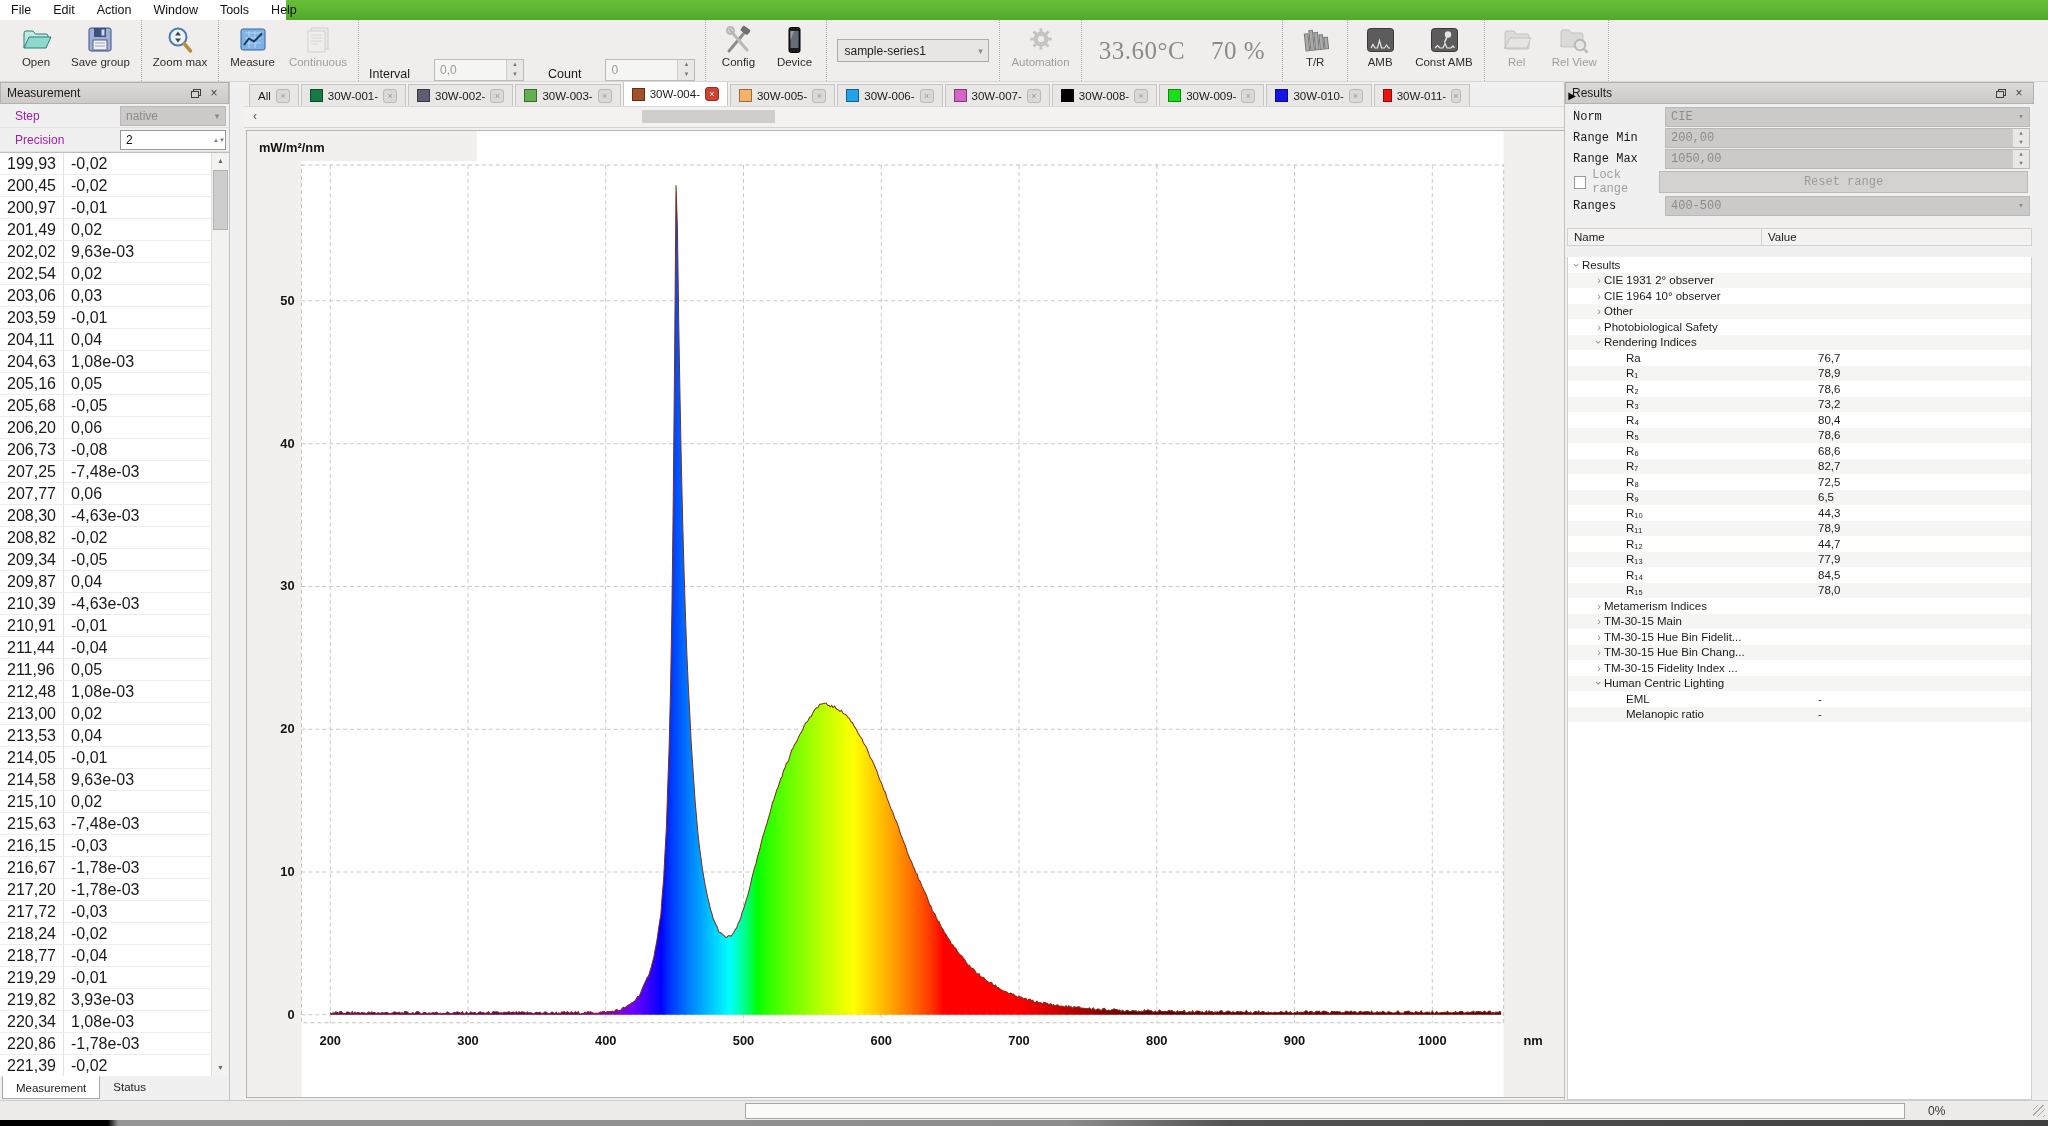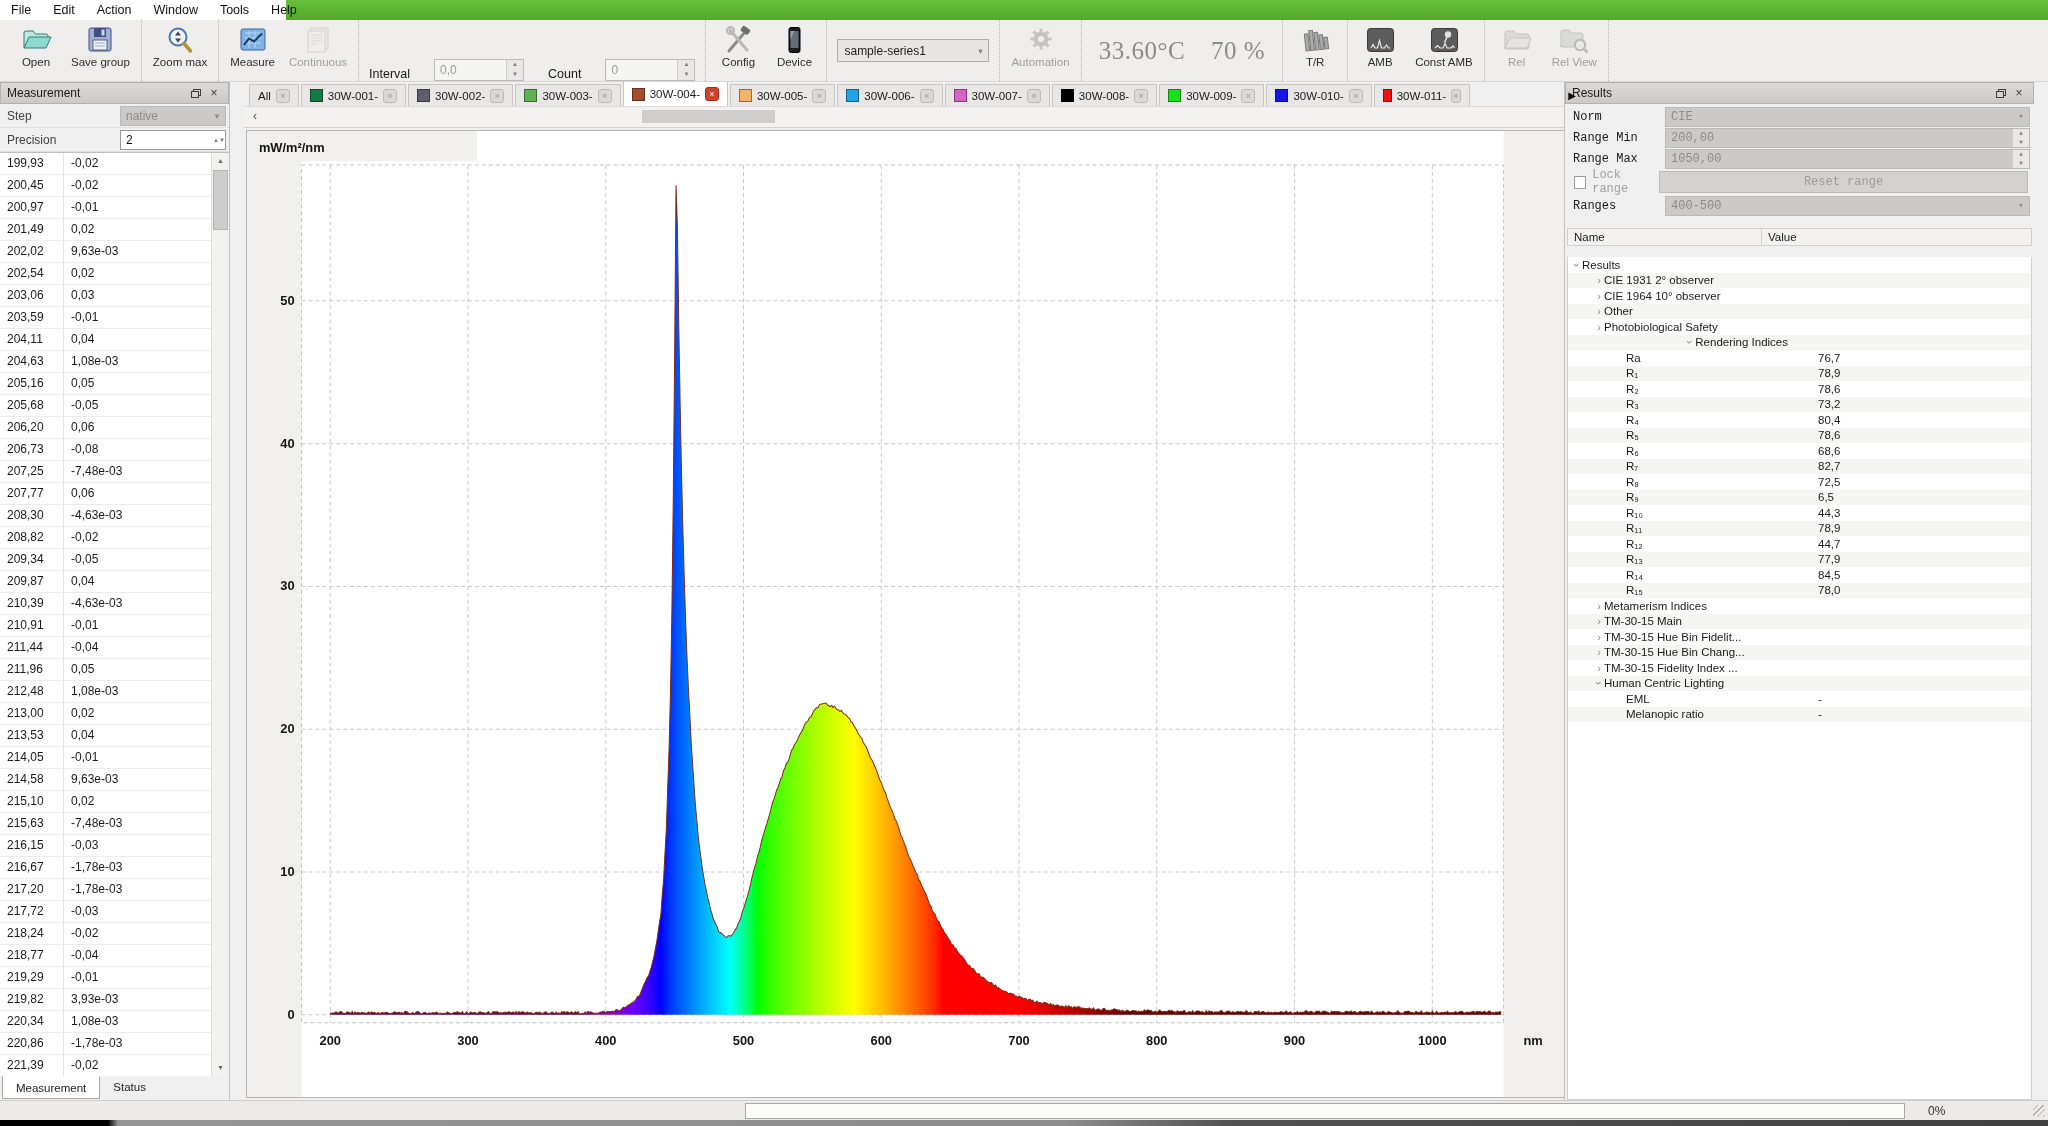--- a/index.html
+++ b/index.html
@@ -39,30 +39,30 @@
   .dock-title .t{flex:1;}
   .dock-btn{width:16px;height:15px;display:flex;align-items:center;justify-content:center;
       color:#3e3e3e;font-size:12px;margin-left:2px;}
   .float-ic{width:10px;height:9px;position:relative;display:inline-block;}
   .float-ic::before{content:'';position:absolute;right:0;top:0;width:6px;height:5px;border:1px solid #3e3e3e;}
   .float-ic i{position:absolute;left:0;bottom:0;width:6px;height:5px;border:1px solid #3e3e3e;background:#d5d2cf;display:block;}
   
   #left-dock{position:absolute;left:0;top:0;width:230px;height:1018px;background:#f0f0f0;
       border-right:1px solid #c3c0bd;box-sizing:border-box;display:flex;flex-direction:column;}
   .form-row{display:flex;align-items:center;height:23px;background:#f0f0f0;border-bottom:1px solid #e3e1df;}
-  .form-row .lab{flex:1;padding-left:7px;color:#404040;}
+  .form-row .lab{flex:1;padding-left:15px;color:#a21caf;}
   .ctrl105{width:106px;margin-right:3px;}
   .gfield{height:20px;background:#cccac8;border:1px solid #bbb9b7;color:#8b8b8b;
       display:flex;align-items:center;box-sizing:border-box;font-size:12px;}
   .gfield .val{flex:1;padding-left:5px;}
   .wspin{height:20px;background:#fff;border:1px solid #9c9a98;display:flex;box-sizing:border-box;}
   .wspin .val{flex:1;padding-left:5px;display:flex;align-items:center;color:#111;}
   #mtable{flex:1;background:#fff;border-top:1px solid #c0beba;position:relative;overflow:hidden;}
   #mrows{margin-right:17px;}
-  .mrow{display:flex;height:21px;line-height:21px;border-bottom:1px solid #ececec;font-size:12px;}
+  .mrow{display:flex;height:21px;line-height:21px;border-bottom:1px solid #ececec;font-size:16px;}
   .mrow .c1{width:56px;padding-left:7px;border-right:1px solid #e2e2e2;}
   .mrow .c2{flex:1;padding-left:7px;}
   #mscroll{position:absolute;right:0;top:0;bottom:0;width:17px;background:#f2f2f1;border-left:1px solid #dddddd;}
   .sb-arrow{height:16px;text-align:center;font-size:7px;line-height:16px;color:#6a6a6a;background:#f2f2f1;}
   #mthumb{position:absolute;left:1px;right:1px;top:17px;height:58px;background:#cdcdcd;border:1px solid #b3b3b3;}
   #mscroll .down{position:absolute;bottom:0;left:0;right:0;}
   #left-bottom-tabs{height:24px;display:flex;align-items:flex-start;padding-left:2px;background:#f0f0f0;}
   .btab{height:21px;padding:0 13px;display:flex;align-items:center;font-size:11.5px;color:#222;}
   .btab.active{background:#fff;border:1px solid #a9a7a5;border-top-color:#fff;}
   
@@ -832,21 +832,21 @@
               <span class="tw-val"></span>
             </div>
             <div class="trow">
               <span class="tw-name" style="padding-left: 26px;">
                 <span class="chev">›</span>
                 <span>Photobiological Safety</span>
               </span>
               <span class="tw-val"></span>
             </div>
             <div class="trow stripe">
-              <span class="tw-name" style="padding-left: 26px; justify-content: flex-end;">
+              <span class="tw-name" style="padding-left: 26px;">
                 <span class="chev exp">›</span>
                 <span>Rendering Indices</span>
               </span>
               <span class="tw-val"></span>
             </div>
             <div class="trow">
               <span class="tw-name" style="padding-left: 48px;">
                 <span class="chev"></span>
                 <span>Ra</span>
               </span>

